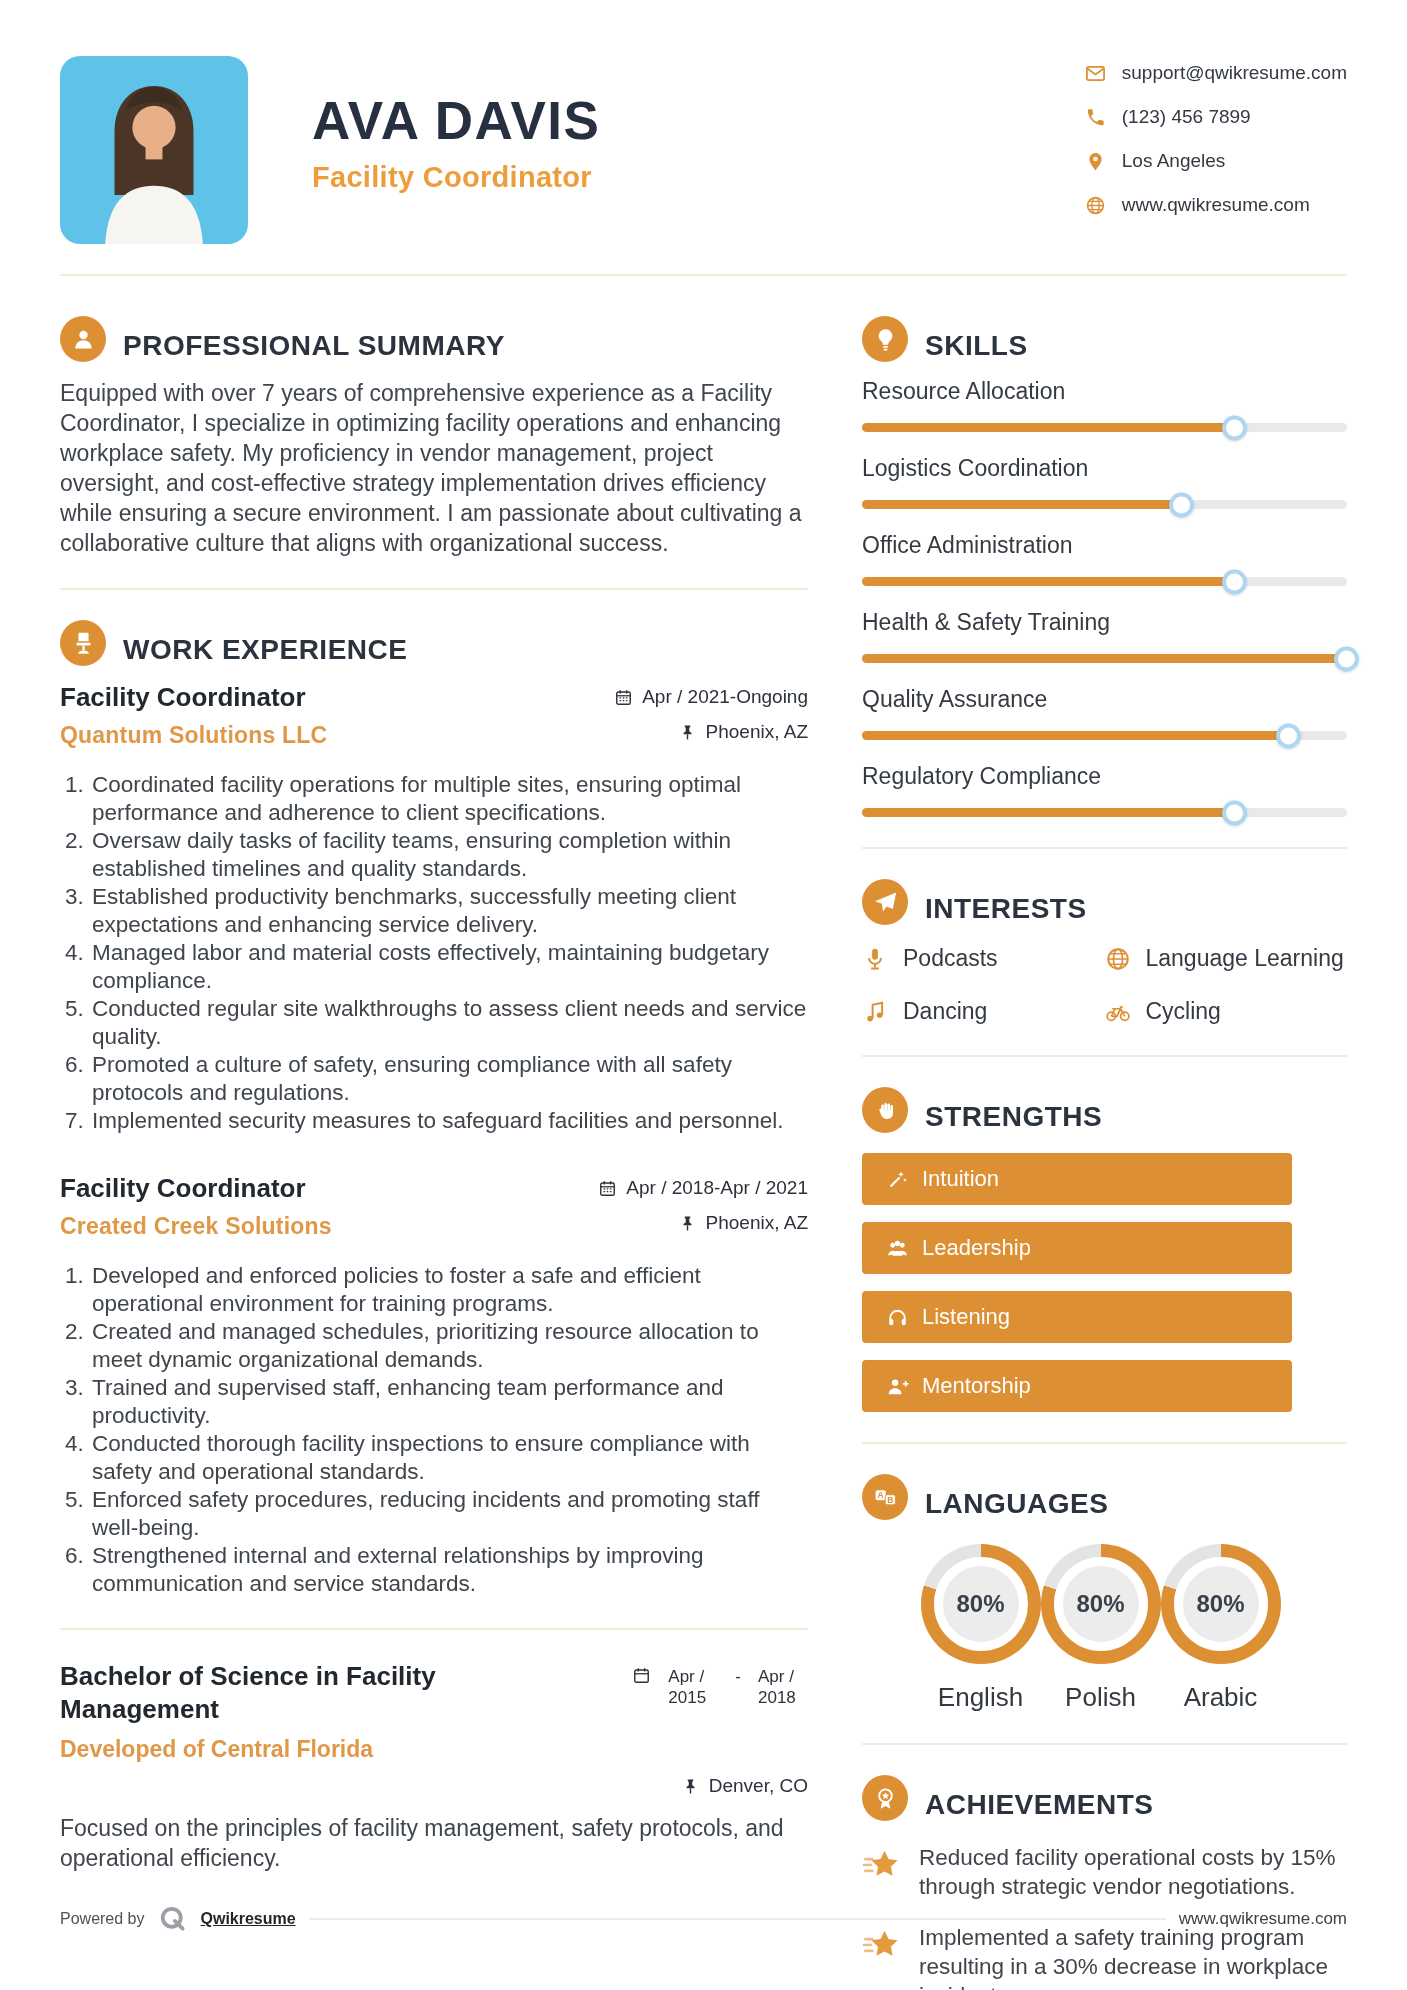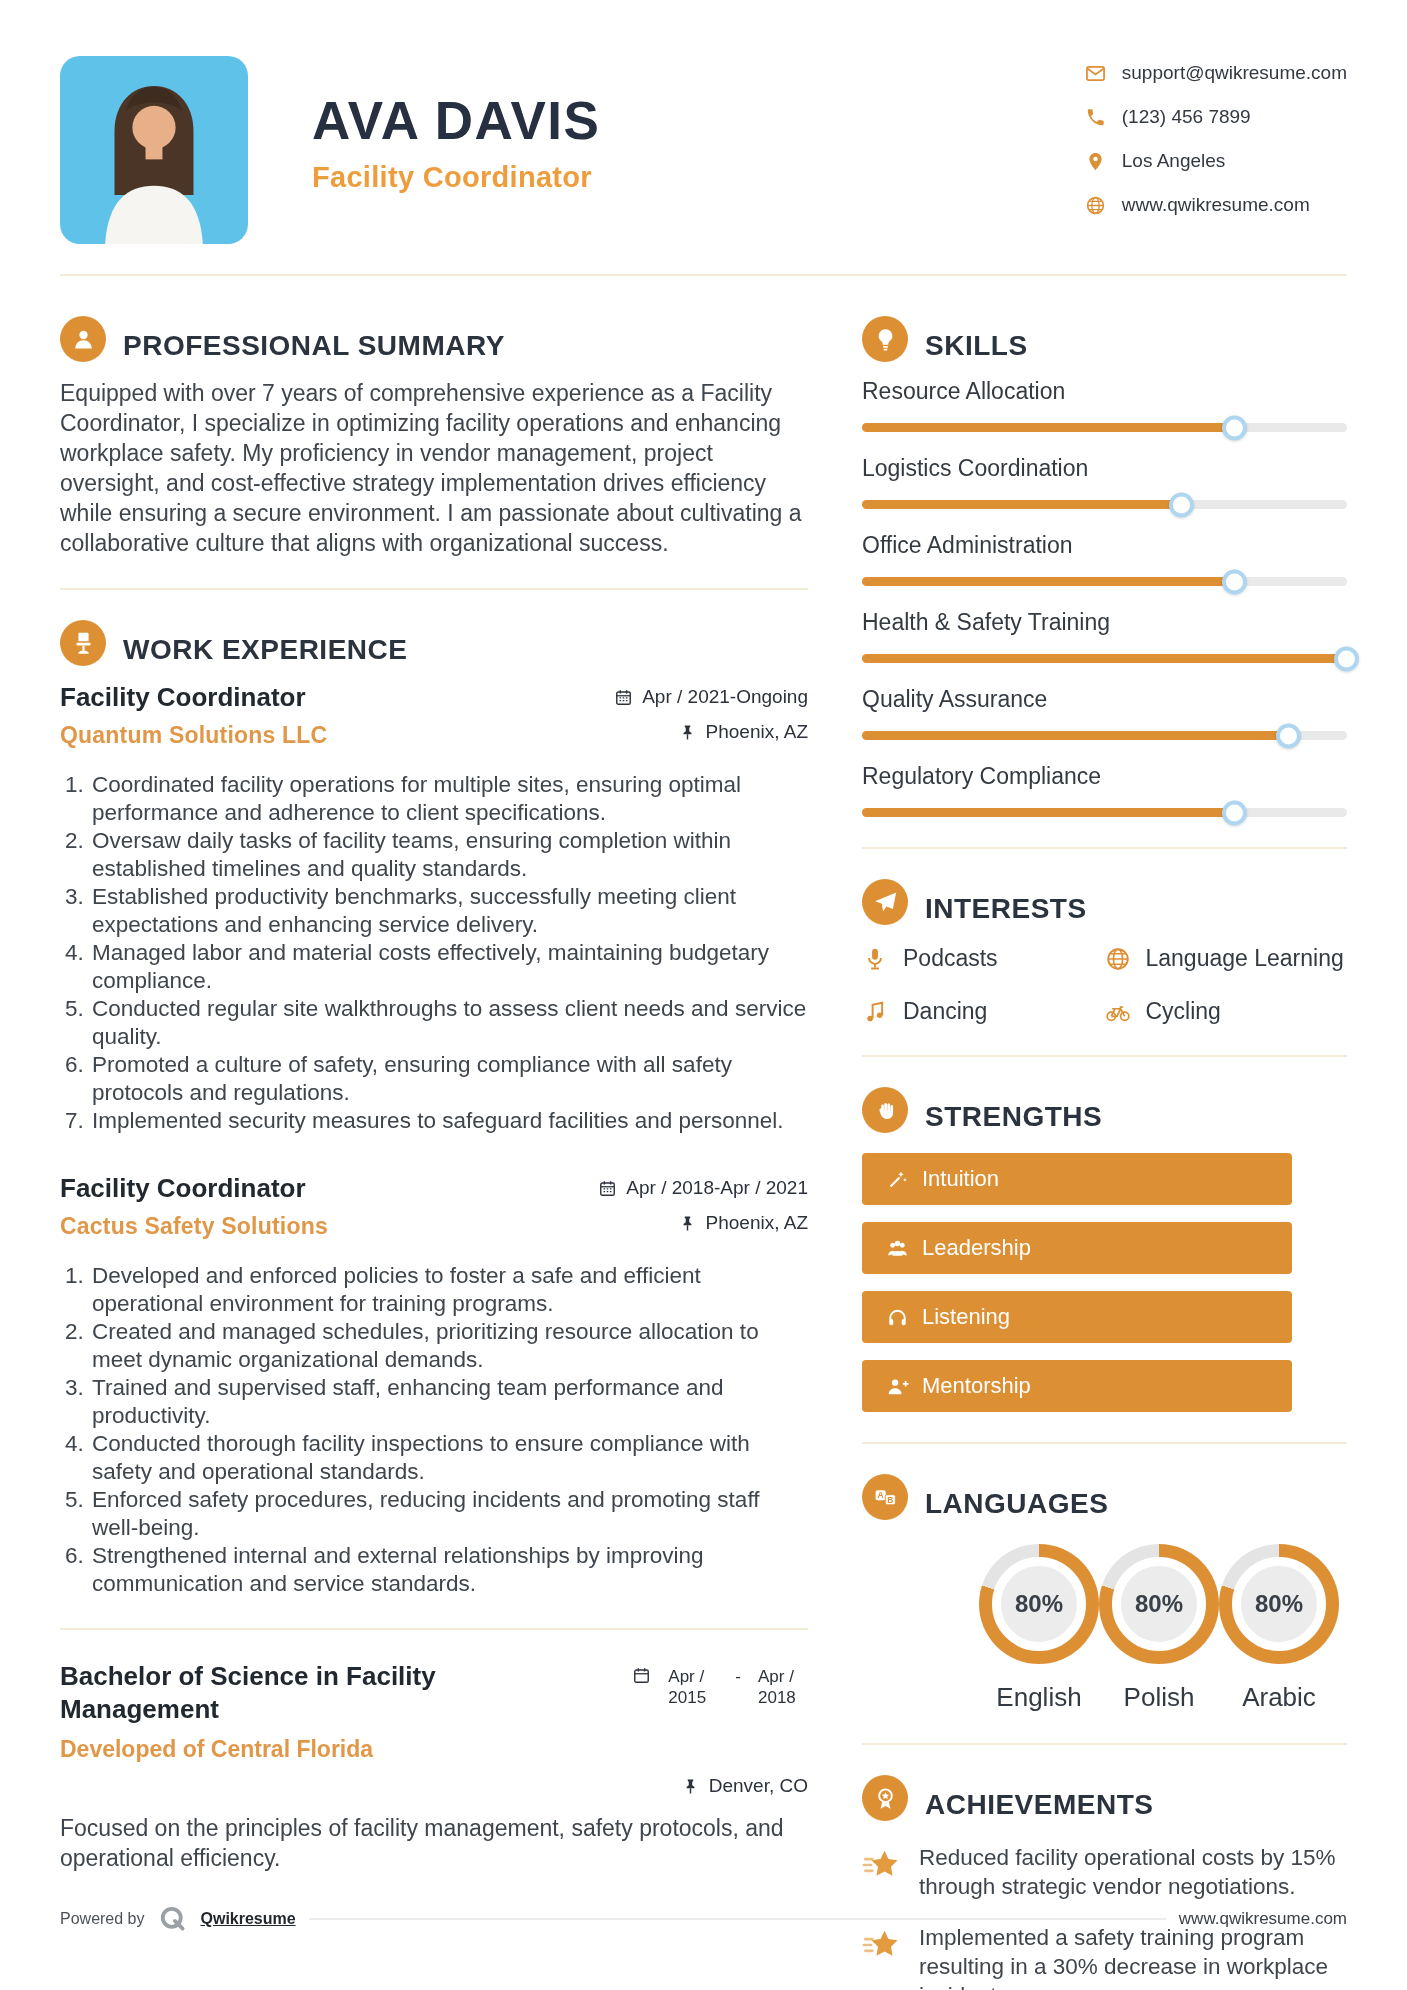--- a/index.html
+++ b/index.html
@@ -64,21 +64,21 @@
   .interest{display:flex;align-items:center;gap:15px;font-size:23px;color:#333a42;}
   .i-icon{width:26px;height:26px;color:#dd8f33;flex:0 0 auto;}
   .i-icon svg{width:100%;height:100%;display:block;}
   
   .strength-wrap{display:flex;flex-wrap:wrap;gap:17px;margin-top:20px;max-width:430px;flex-direction:column;}
   .strength-btn{display:inline-flex;align-items:center;gap:13px;background:#dd8f33;color:#fff;
     font-size:22px;padding:13px 24px;border-radius:4px;border:none;}
   .s-icon{width:23px;height:23px;color:#fff;}
   .s-icon svg{width:100%;height:100%;display:block;}
   
-  .lang-row{display:flex;justify-content:flex-end;margin-top:24px;padding-right:8px;}
+  .lang-row{display:flex;justify-content:center;margin-top:24px;padding-right:8px;}
   .lang{display:flex;flex-direction:column;align-items:center;}
   .donut{width:120px;height:120px;border-radius:50%;display:flex;align-items:center;justify-content:center;
     background:conic-gradient(#dd8f33 calc(var(--p) * 3.6deg), #e4e4e4 0);}
   .donut-hole{width:76px;height:76px;border-radius:50%;background:#ececec;border:9px solid #fff;
     display:flex;align-items:center;justify-content:center;}
   .donut-pct{font-size:24px;font-weight:bold;color:#3a4049;}
   .lang-label{font-size:26px;color:#333a42;margin-top:18px;}
   
   .ach-item{display:flex;gap:17px;margin-top:22px;font-size:22.5px;line-height:29px;color:#3f454d;}
   .ach-icon{width:40px;height:40px;flex:0 0 auto;margin-top:2px;}
@@ -219,21 +219,21 @@
             <li>Conducted regular site walkthroughs to assess client needs and service quality.</li>
             <li>Promoted a culture of safety, ensuring compliance with all safety protocols and regulations.</li>
             <li>Implemented security measures to safeguard facilities and personnel.</li>
           </ol>
       </div>
 
       <div class="job">
         <div class="job-head">
           <div>
             <h3 class="job-title">Facility Coordinator</h3>
-            <div class="company">Cactus Safety Solutions</div>
+            <div class="company">Created Creek Solutions</div>
           </div>
           <div class="job-meta">
             <div class="meta-row">
               <span class="m-icon">
                 <svg viewBox="0 0 24 24">
                     <rect x="3.5" y="5" width="17" height="15.5" rx="2" fill="none" stroke="currentColor" stroke-width="1.8"></rect>
                     <path d="M3.5 9.8h17" stroke="currentColor" stroke-width="1.6"></path>
                     <path d="M8 2.8v4M16 2.8v4" stroke="currentColor" stroke-width="1.8"></path>
                     <path d="M7 12.5h2M11 12.5h2M15 12.5h2M7 16h2M11 16h2M15 16h2" stroke="currentColor" stroke-width="1.4"></path>
                   </svg>

